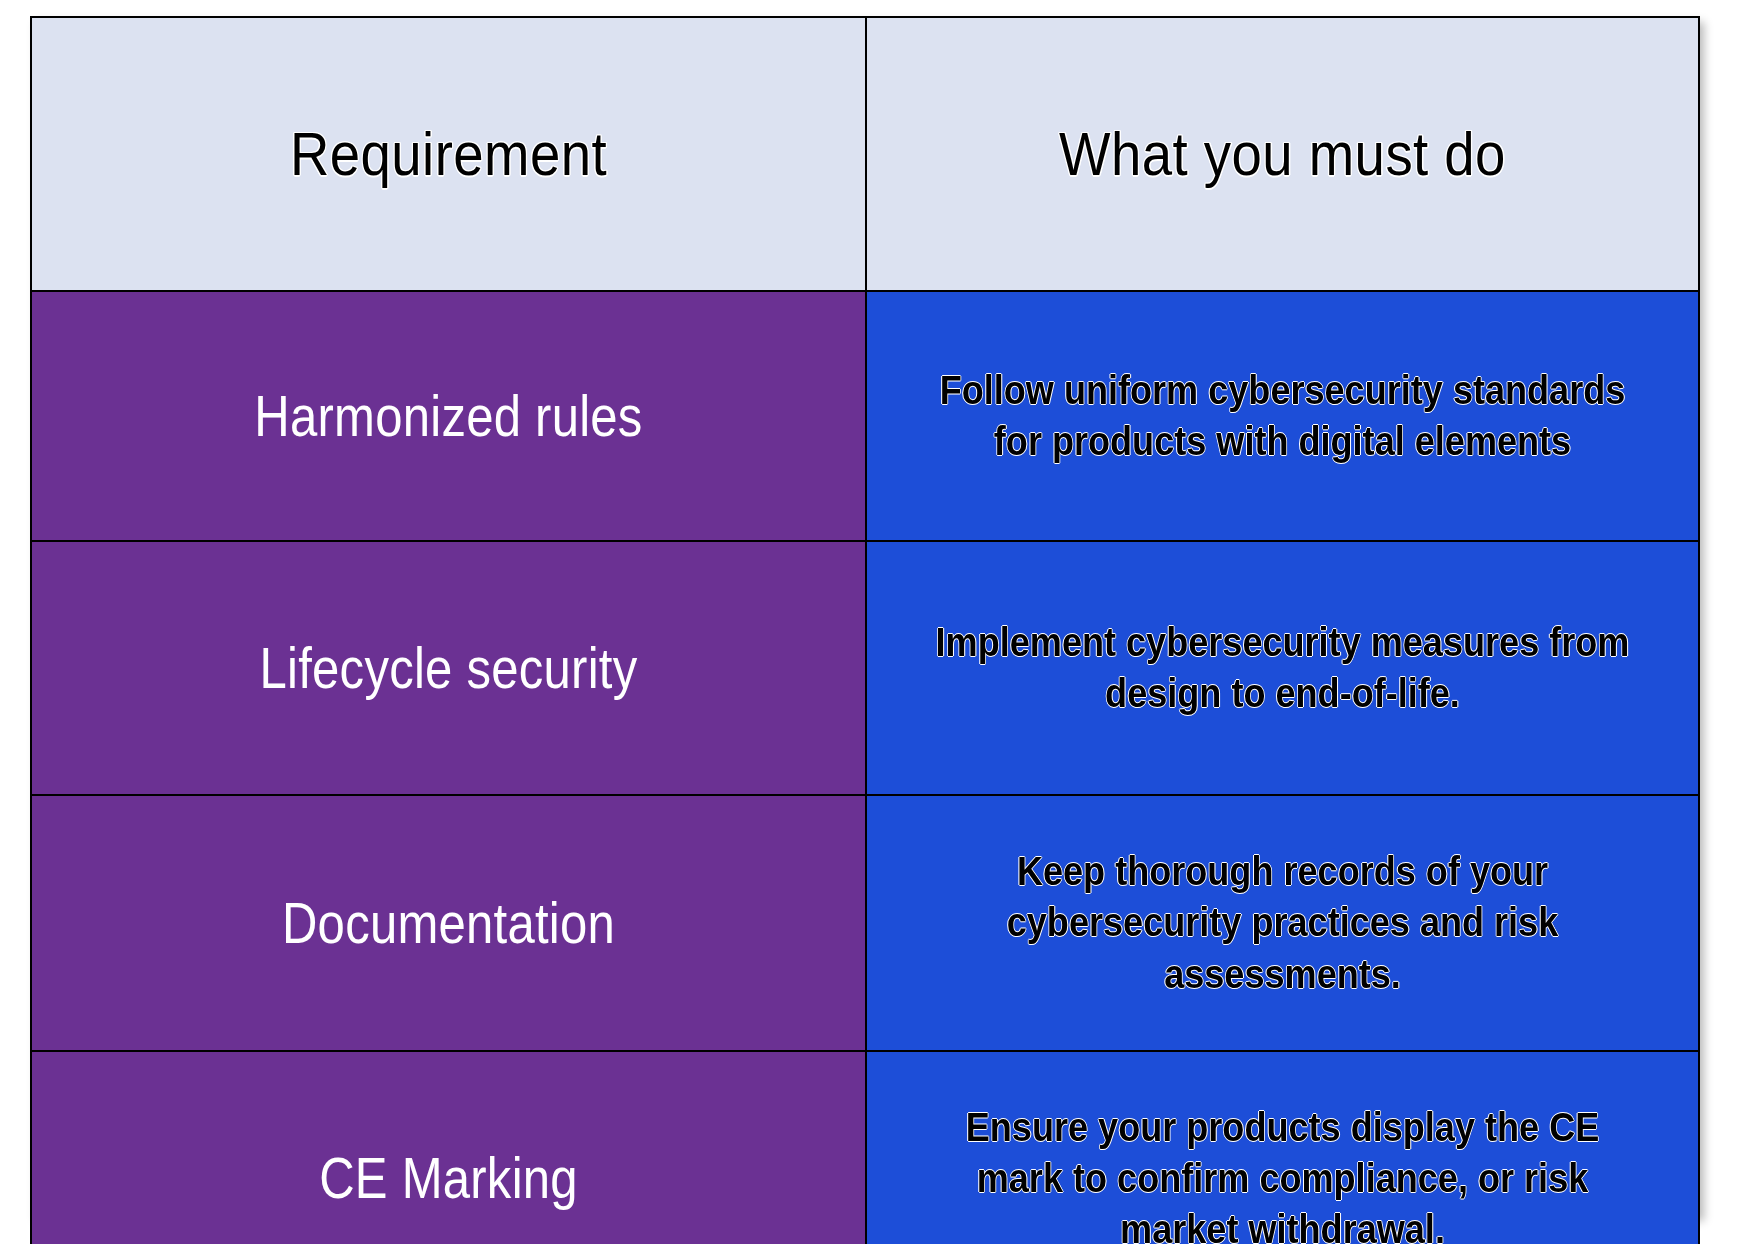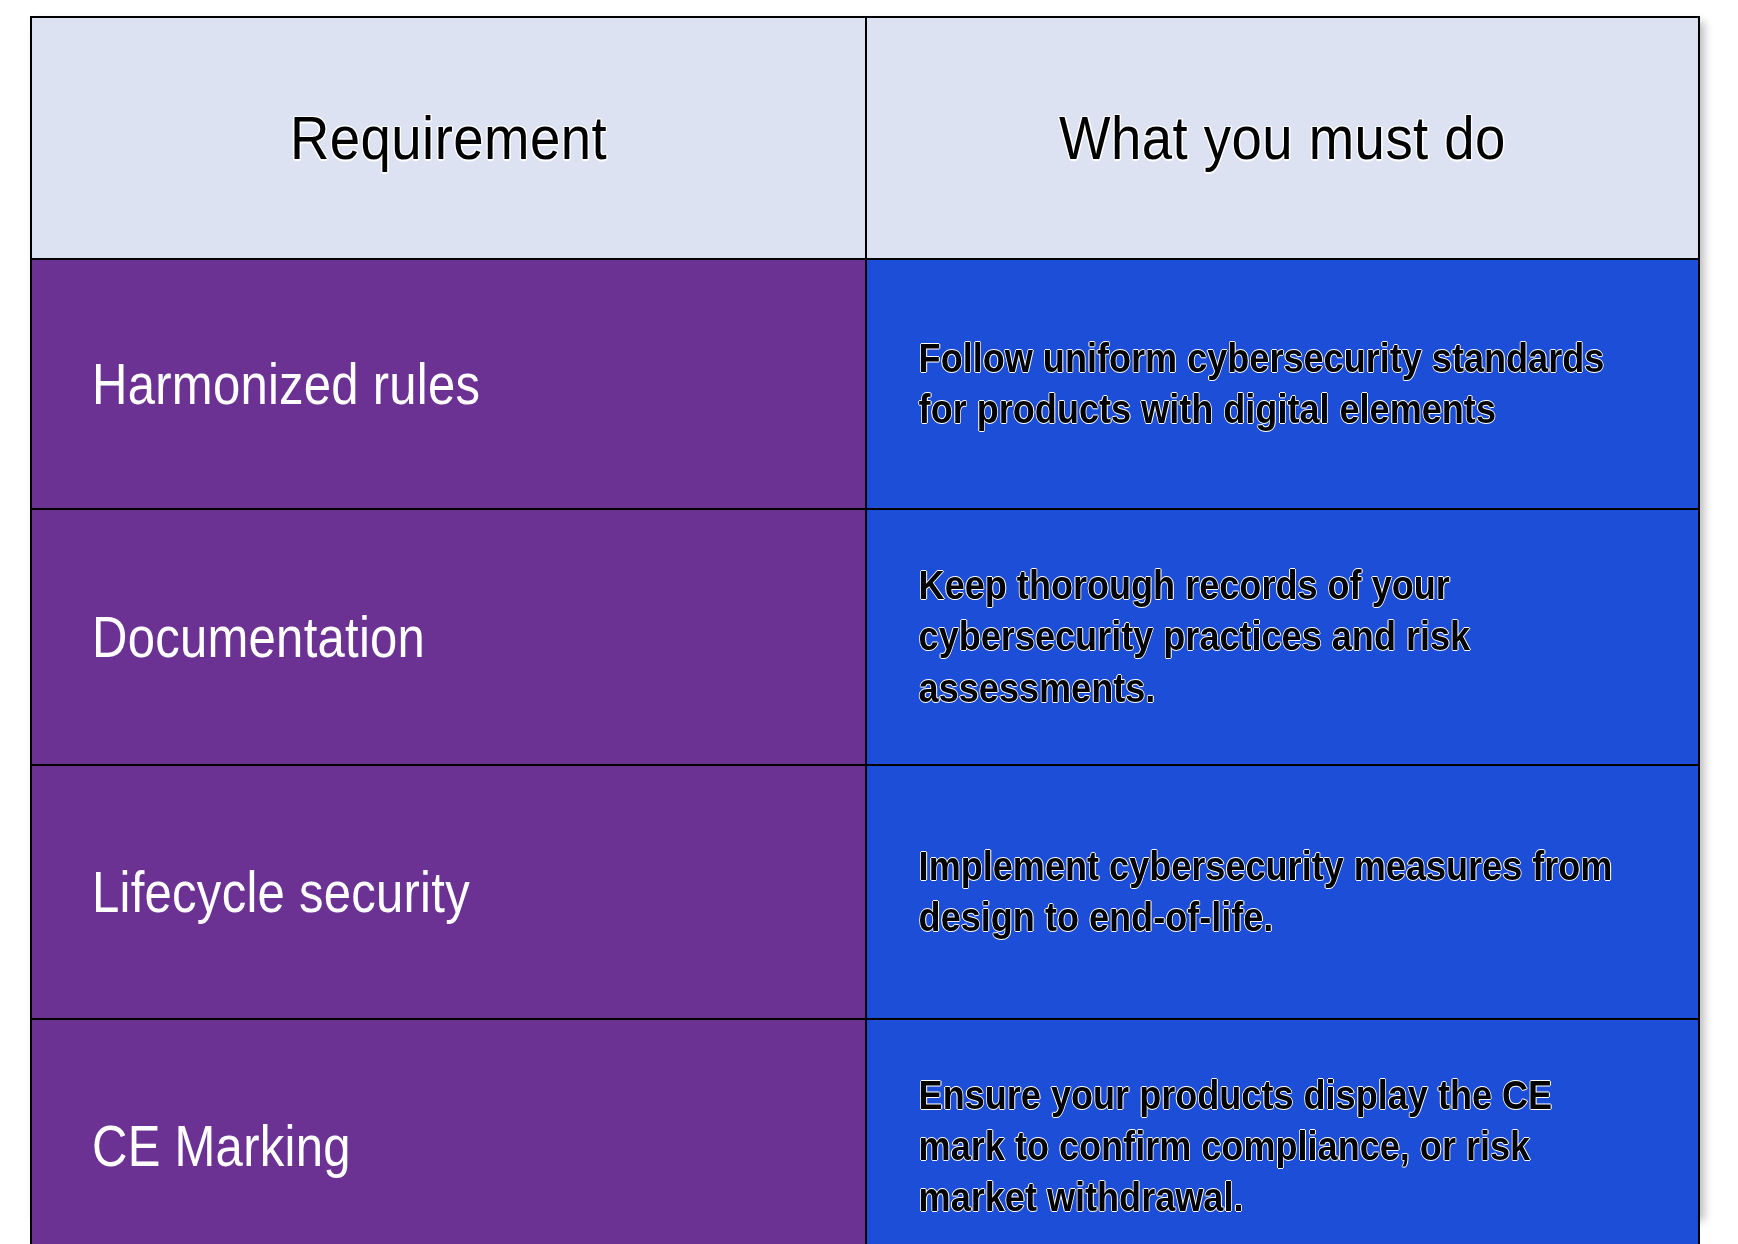--- a/index.html
+++ b/index.html
@@ -35,21 +35,21 @@
 
   table.req-table col.col-left  { width: 835px; }
   table.req-table col.col-right { width: 833px; }
 
   
   tr.header-row th {
     background: #dce2f1;
     border: 2px solid #000000;
     text-align: center;
     vertical-align: middle;
-    padding: 0 10px;
+    padding: 16px 10px;
     height: 240px;
   }
   .header-text {
     display: block;
     font-family: "Liberation Sans", "DejaVu Sans", sans-serif;
     font-weight: 400;
     font-size: 62px;
     line-height: 1.05;
     color: #000000;
     letter-spacing: 0.5px;
@@ -62,20 +62,21 @@
       0 -1.5px 0 #ffffff,
       1px 1px 0 #ffffff,
       -1px -1px 0 #ffffff,
       1px -1px 0 #ffffff,
       -1px 1px 0 #ffffff;
   }
 
   
   tr.body-row td {
     vertical-align: middle;
+    text-align: center;
     padding: 6px 2px;
   }
   tr.body-row td.cell-requirement {
     background: #6b3193;
     border: 2px solid #000000;
   }
   tr.body-row td.cell-action {
     background: #1d4ed8;
     border: 2px solid #000000;
   }
@@ -136,34 +137,34 @@
     </thead>
     <tbody>
       <tr class="body-row row-0">
         <td class="cell-requirement">
           <span class="req-text">Harmonized rules</span>
         </td>
         <td class="cell-action">
           <span class="action-text">Follow uniform cybersecurity standards for products with digital elements</span>
         </td>
       </tr>
+      <tr class="body-row row-1">
+        <td class="cell-requirement">
+          <span class="req-text">Lifecycle security</span>
+        </td>
+        <td class="cell-action">
+          <span class="action-text">Implement cybersecurity measures from design to end-of-life.</span>
+        </td>
+      </tr>
       <tr class="body-row row-2">
         <td class="cell-requirement">
           <span class="req-text">Documentation</span>
         </td>
         <td class="cell-action">
           <span class="action-text">Keep thorough records of your cybersecurity practices and risk assessments.</span>
-        </td>
-      </tr>
-      <tr class="body-row row-1">
-        <td class="cell-requirement">
-          <span class="req-text">Lifecycle security</span>
-        </td>
-        <td class="cell-action">
-          <span class="action-text">Implement cybersecurity measures from design to end-of-life.</span>
         </td>
       </tr>
       <tr class="body-row row-3">
         <td class="cell-requirement">
           <span class="req-text">CE Marking</span>
         </td>
         <td class="cell-action">
           <span class="action-text">Ensure your products display the CE mark to confirm compliance, or risk market withdrawal.</span>
         </td>
       </tr>

